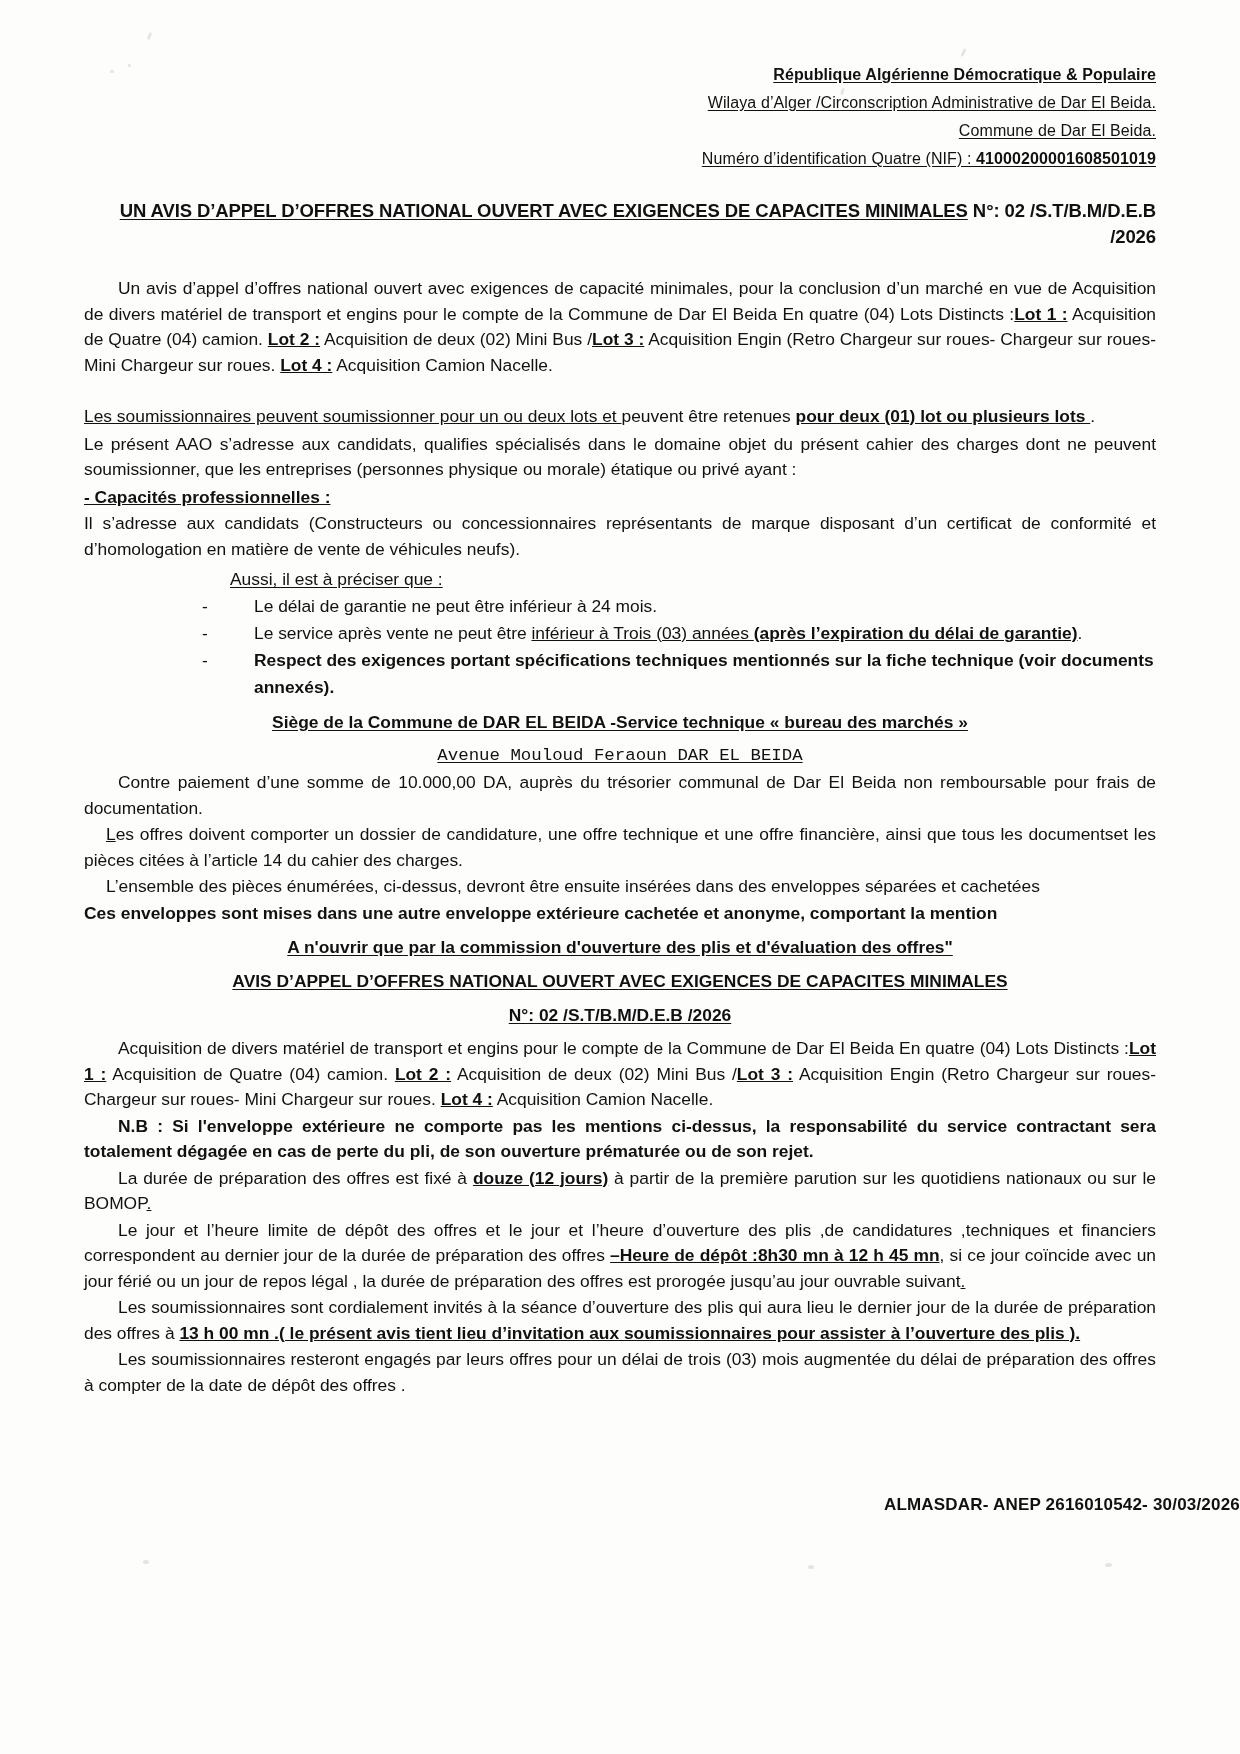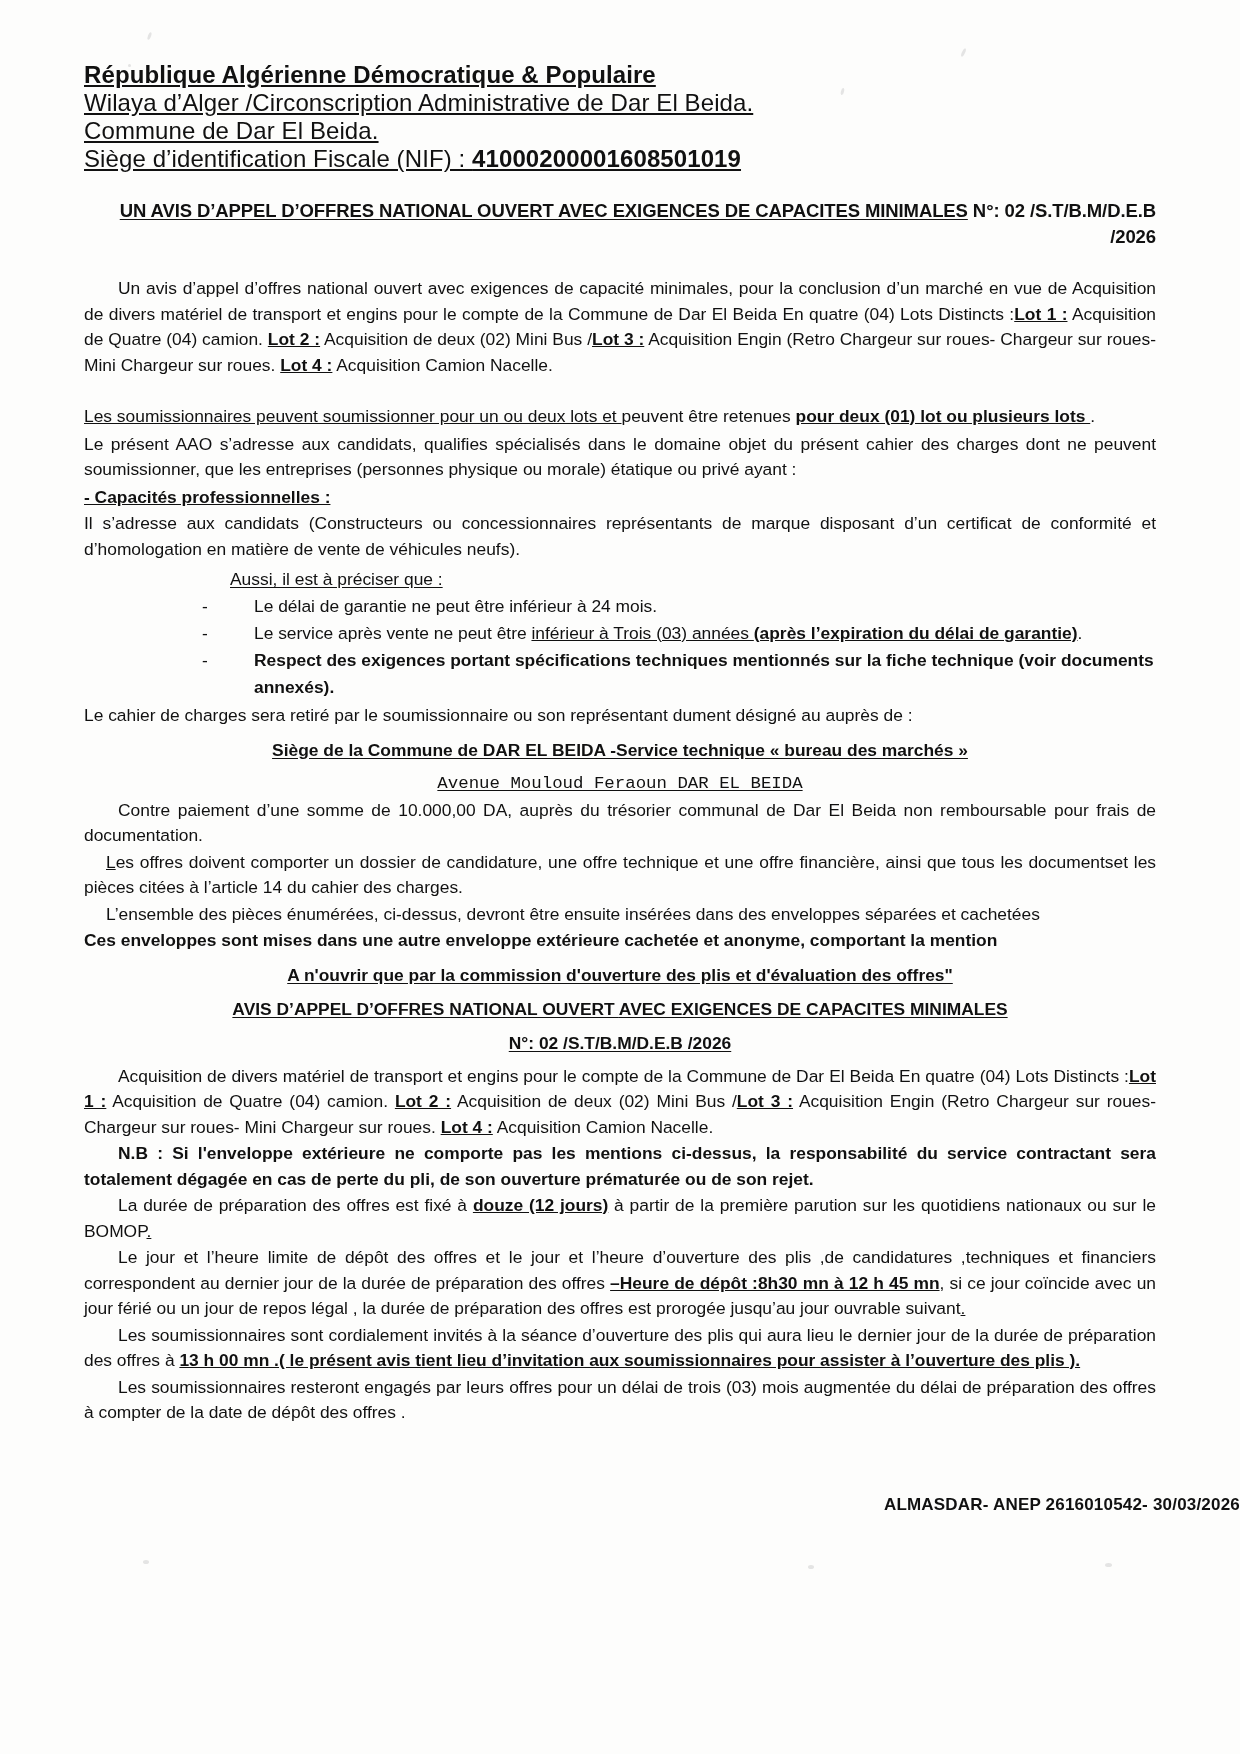--- a/index.html
+++ b/index.html
@@ -31,23 +31,23 @@
     position: absolute;
     left: 84px;
     top: 62px;
     width: 1072px;
   }
   .center { text-align: center; }
   .u { text-decoration: underline; }
   .b { font-weight: bold; }
 
   .hdr-line {
-    font-size: 24px;
-    line-height: 26px;
-    text-align: left;
+    font-size: 16px;
+    line-height: 26px;
+    text-align: right;
     margin: 0 0 2px 0;
     letter-spacing: .1px;
   }
   .hdr-line span.u { text-decoration: underline; text-underline-offset: 2px; }
 
   .title {
     text-align: right;
     font-size: 18.5px;
     font-weight: bold;
     line-height: 26px;
@@ -141,21 +141,21 @@
       <div class="hdr-line">
         <span class="u b">République Algérienne Démocratique &amp; Populaire</span>
       </div>
       <div class="hdr-line">
         <span class="u">Wilaya d’Alger /Circonscription Administrative de Dar El Beida.</span>
       </div>
       <div class="hdr-line">
         <span class="u">Commune de Dar El Beida.</span>
       </div>
       <div class="hdr-line">
-        <span class="u"><span>Siège d’identification Fiscale (NIF) : </span><span class="b">41000200001608501019</span></span>
+        <span class="u"><span>Numéro d’identification Quatre (NIF) : </span><span class="b">41000200001608501019</span></span>
       </div>
     </div>
 
     <div class="title">
       <span class="u">UN AVIS D’APPEL D’OFFRES NATIONAL OUVERT </span><span class="u">AVEC EXIGENCES DE CAPACITES MINIMALES</span><span>   N°:   02 /S.T/B.M/D.E.B /2026</span>
     </div>
 
     <p class="para gap">
       <span class="indent"></span><span>Un  avis d’appel d’offres national ouvert avec exigences de capacité minimales, pour la conclusion d’un marché  en vue de Acquisition de divers matériel de transport et engins pour le compte de la Commune de Dar El Beida En quatre (04) Lots Distincts :</span><span class="b u">Lot 1 :</span><span> Acquisition de Quatre (04) camion.   </span><span class="b u">Lot 2 :</span><span> Acquisition de deux (02) Mini Bus  /</span><span class="b u">Lot 3 :</span><span> Acquisition Engin (Retro Chargeur sur roues- Chargeur sur roues- Mini Chargeur sur roues. </span><span class="b u">Lot 4 :</span><span> Acquisition Camion Nacelle.</span>
     </p>
@@ -188,23 +188,20 @@
       <li>
         <span class="dashmark">-</span>
         <span>Le  service  après vente  ne peut être </span><span class="u">inférieur à  Trois  (03) années </span><span class="b u">(après  l’expiration  du délai  de garantie)</span><span>.</span>
       </li>
       <li>
         <span class="dashmark">-</span>
         <span class="b">Respect des exigences portant spécifications techniques  mentionnés sur la fiche technique  (voir documents annexés).</span>
       </li>
     </ul>
 
-    <p class="para" style="margin-top:2px;">
-      <span>Le cahier de charges sera  retiré  par  le soumissionnaire  ou son représentant  dument  désigné au auprès de :</span>
-    </p>
 
     <p class="ctr-bold-u">
       <span>Siège de  la Commune  de DAR EL BEIDA -Service technique « bureau des marchés »</span>
     </p>
 
     <p class="ctr-u">
       <span>Avenue Mouloud Feraoun  DAR EL BEIDA</span>
     </p>
 
     <p class="para" style="margin-top:1px;">

